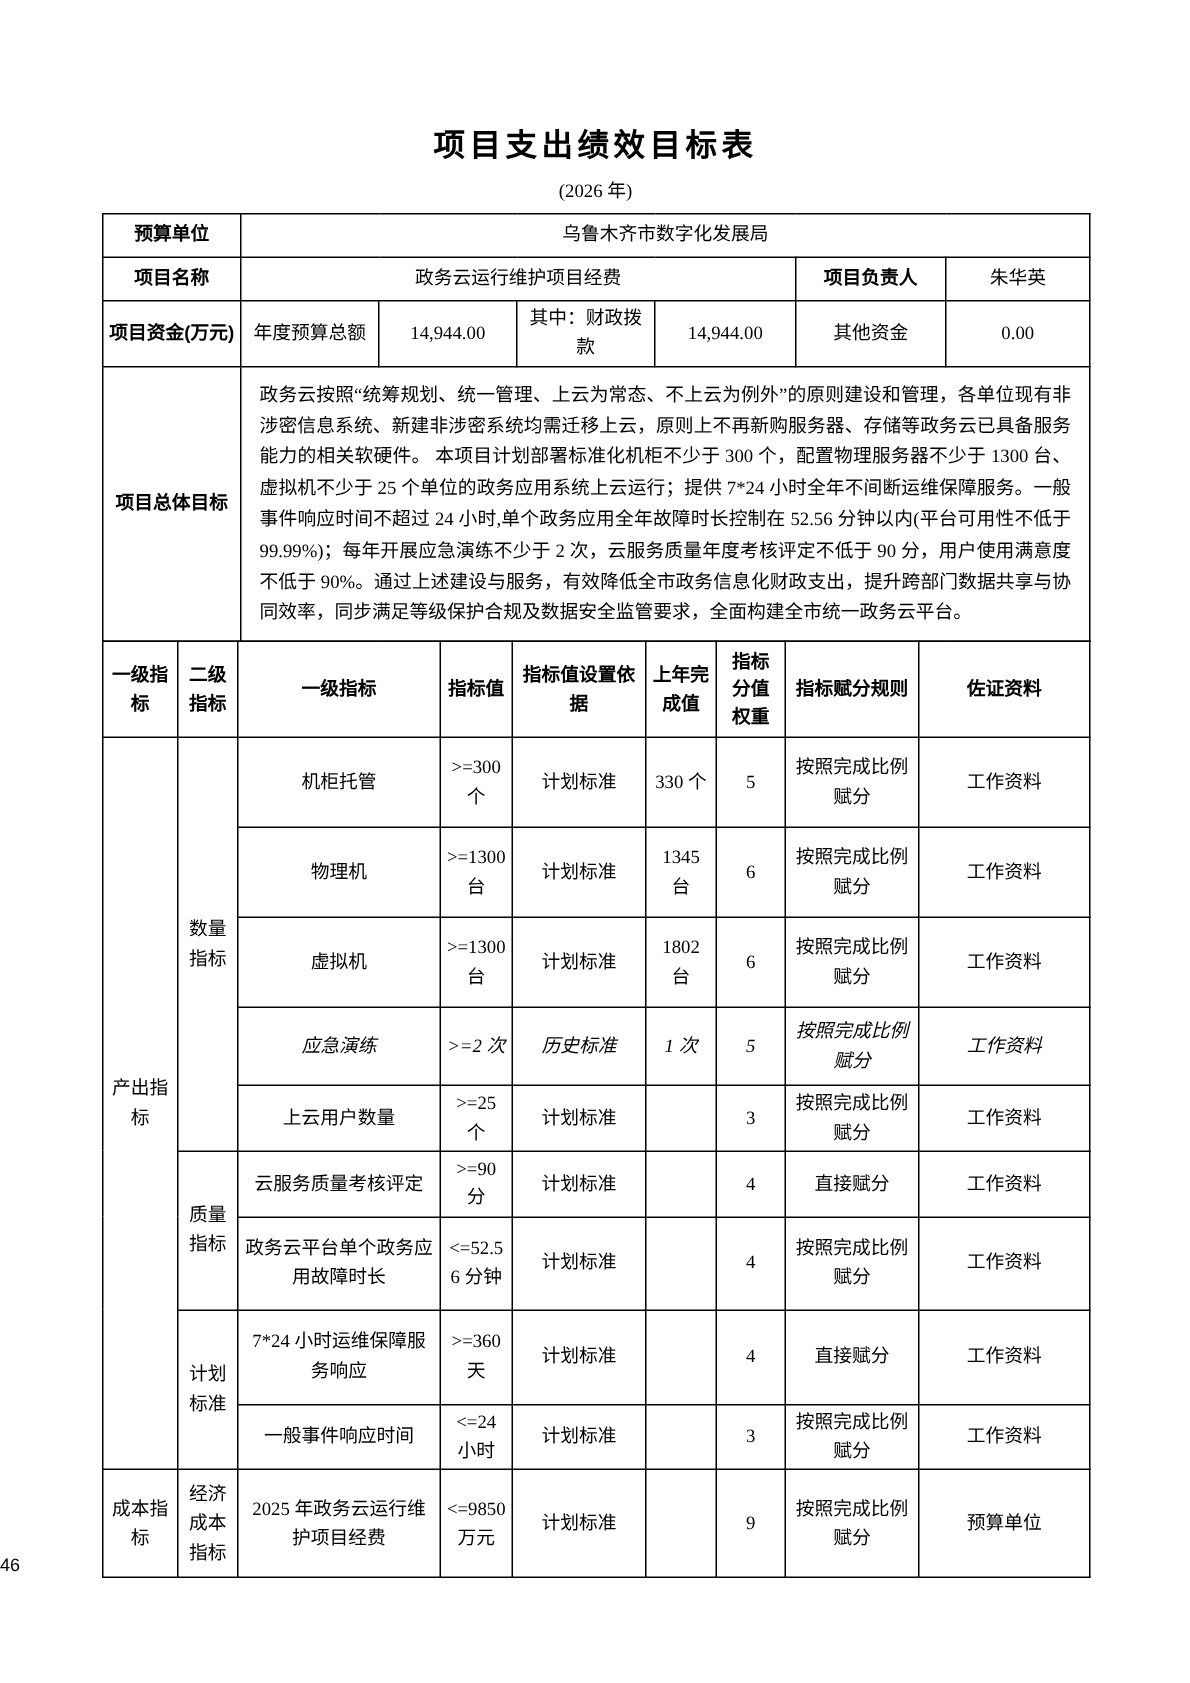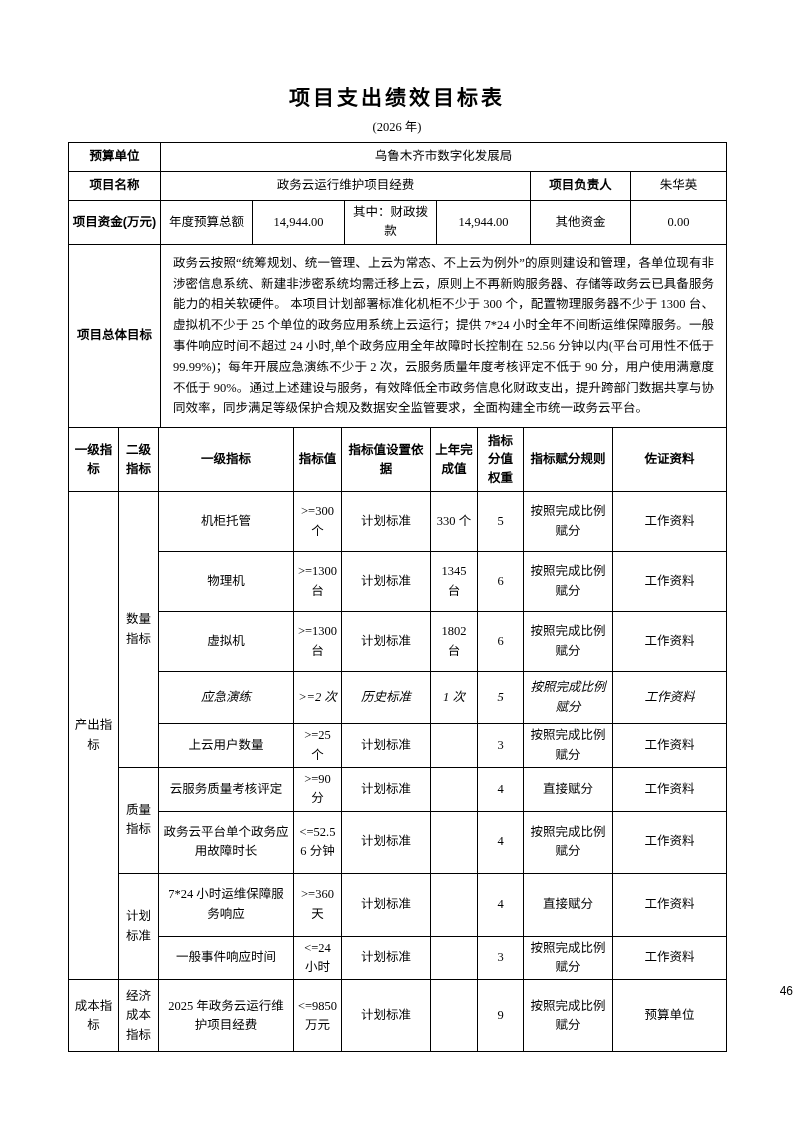--- a/index.html
+++ b/index.html
@@ -71,22 +71,22 @@
   .ir4  { height: 52px; font-style: italic; }
   .ir5  { height: 40px; }
   .ir6  { height: 43px; }
   .ir7  { height: 62px; }
   .ir8  { height: 63px; }
   .ir9  { height: 42px; }
   .ir10 { height: 72px; }
   .page-number {
     position: absolute;
     left: 0; right: 0;
-    top: 984px;
-    text-align: right;
+    top: 1036px;
+    text-align: left;
     font-family: "Liberation Sans", "DejaVu Sans", sans-serif;
     font-size: 12px;
   }
 </style>
 </head>
 <body>
 
 <div class="page">
 
   <div class="doc-title">项目支出绩效目标表</div>

